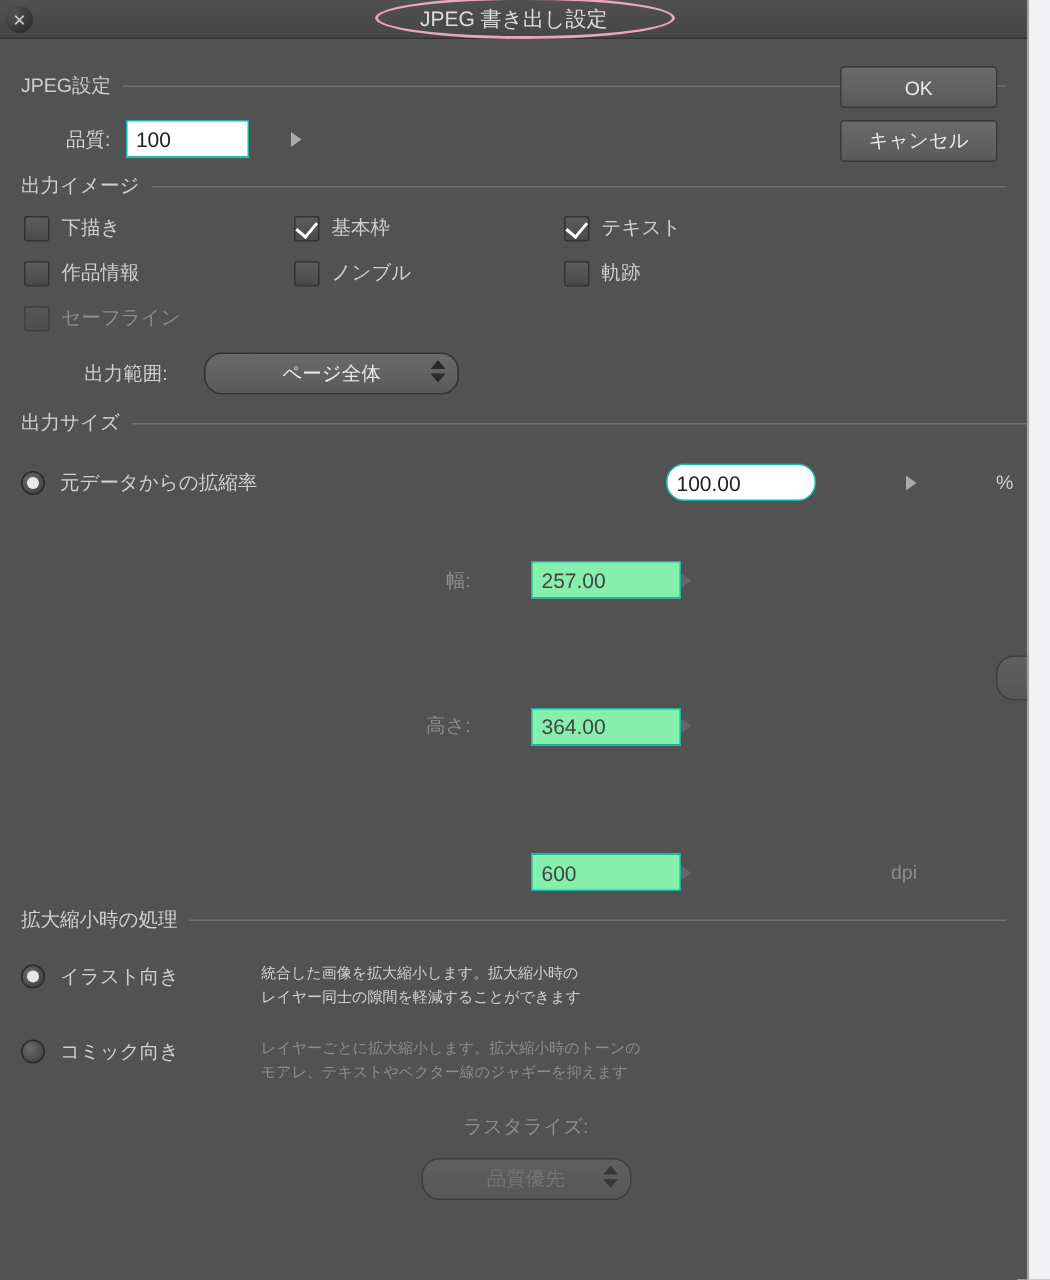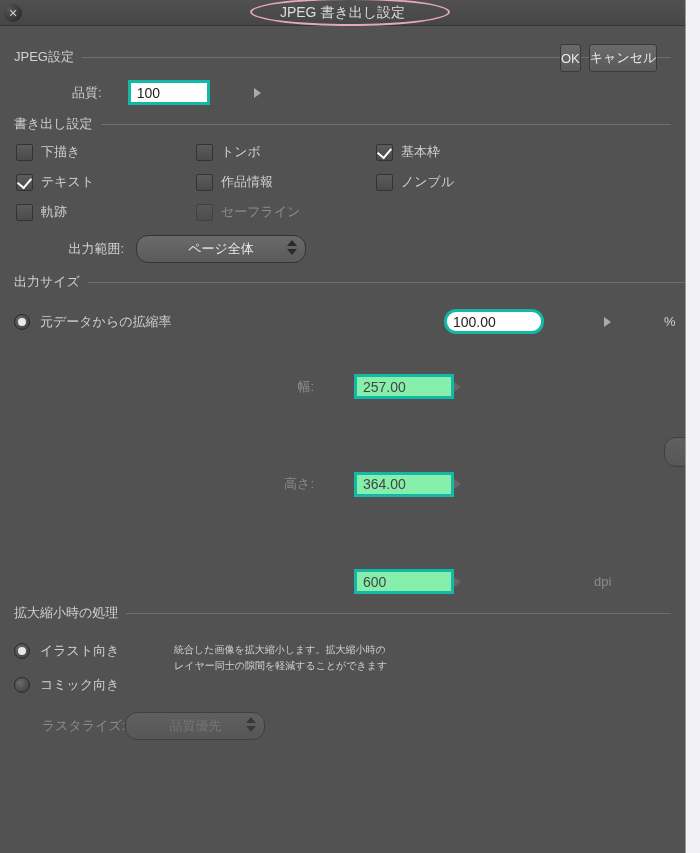--- a/index.html
+++ b/index.html
@@ -46,21 +46,21 @@
     border-radius: 50%;
     pointer-events: none;
   }
   .dialog-body {
     padding: 12px 14px 10px 14px;
   }
   .right-buttons {
     position: absolute;
     right: 20px; top: 44px;
     width: 105px;
-    display: flex; flex-direction: row; gap: 8px;
+    display: flex; flex-direction: column; gap: 8px;
   }
   .btn {
     background: linear-gradient(#6a6a6a,#5a5a5a);
     border: 1px solid #3a3a3a;
     border-radius: 3px;
     height: 28px;
     display: flex; align-items: center; justify-content: center;
     color: #eaeaea;
     font-size: 13px;
   }
@@ -70,26 +70,26 @@
     border-top: 1px solid #6e6e6e;
     margin-top: 10px;
     padding-top: 10px;
   }
   fieldset > legend {
     padding-right: 8px;
     color: #d0d0d0;
     font-size: 13px;
   }
   .row { display: flex; align-items: center; }
-  .quality-row { margin-left: 58px; gap: 26px; margin-top: 4px; }
+  .quality-row { margin-left: 30px; gap: 10px; margin-top: 4px; }
   .label-right { text-align: right; }
   input[type="text"].numbox {
     width: 82px; height: 25px;
     background: #fff; color: #222;
-    border: 3px solid #14b8a6; padding: 0 6px;
+    border: 1px solid #14b8a6; padding: 0 6px;
     font-size: 14px;
   }
   input[type="text"].numbox.disabled {
     background: #86efac; color: #444;
   }
   .play-tri {
     width: 0; height: 0;
     border-left: 7px solid #aaa;
     border-top: 5px solid transparent;
     border-bottom: 5px solid transparent;
@@ -197,31 +197,27 @@
     <fieldset>
       <legend>JPEG設定</legend>
       <div class="row quality-row">
         <span>品質:</span>
         <input type="text" class="numbox" value="100" style="">
         <div class="play-tri"></div>
       </div>
     </fieldset>
 
     <fieldset>
-      <legend>書き出し設定</legend>
+      <legend>出力イメージ</legend>
       <div class="checkrow">
         <div class="row">
             <div class="cb"></div>
             <span class="cb-label">下描き</span>
           </div>
         <div class="row">
-            <div class="cb"></div>
-            <span class="cb-label">トンボ</span>
-          </div>
-        <div class="row">
             <div class="cb checked"></div>
             <span class="cb-label">基本枠</span>
           </div>
 
         <div class="row">
             <div class="cb checked"></div>
             <span class="cb-label">テキスト</span>
           </div>
         <div class="row">
             <div class="cb"></div>
@@ -236,21 +232,21 @@
             <div class="cb"></div>
             <span class="cb-label">軌跡</span>
           </div>
         <div class="row">
             <div class="cb disabled"></div>
             <span class="cb-label disabled">セーフライン</span>
           </div>
         <div></div>
       </div>
       <div class="row" style="margin-top:14px; margin-left:30px; gap:12px;">
-        <span style="width:80px; text-align:right;">出力範囲:</span>
+        <span style="width:80px; text-align:center;">出力範囲:</span>
         <div class="select" style="width:170px;">
           <span>ページ全体</span>
           <div class="spin">
               <div class="tri-up"></div>
               <div class="tri-dn"></div>
             </div>
         </div>
       </div>
     </fieldset>
 
@@ -304,28 +300,30 @@
 
       <div class="row" style="align-items:flex-start; margin-top:10px;">
         <div class="row" style="width:160px;">
             <div class="radio checked"></div>
             <span>イラスト向き</span>
           </div>
         <div class="desc" style="white-space:pre-line;">統合した画像を拡大縮小します。拡大縮小時の
 レイヤー同士の隙間を軽減することができます</div>
       </div>
 
-      <div class="row" style="align-items:flex-start; margin-top:2px;">
+      <div class="row" style="align-items:flex-start; margin-top:18px;">
         <div class="row" style="width:160px;">
             <div class="radio"></div>
             <span>コミック向き</span>
           </div>
-      </div>
-
-      <div class="row" style="margin-top:18px; margin-left:28px; ">
+        <div class="desc dim" style="white-space:pre-line;">レイヤーごとに拡大縮小します。拡大縮小時のトーンの
+モアレ、テキストやベクター線のジャギーを抑えます</div>
+      </div>
+
+      <div class="row" style="margin-top:18px; margin-left:16px; gap:12px;flex-direction:column;">
         <span class="dim">ラスタライズ:</span>
         <div class="select" style="width:140px; opacity:.6;">
           <span class="dim">品質優先</span>
           <div class="spin">
               <div class="tri-up"></div>
               <div class="tri-dn"></div>
             </div>
         </div>
       </div>
     </fieldset>

